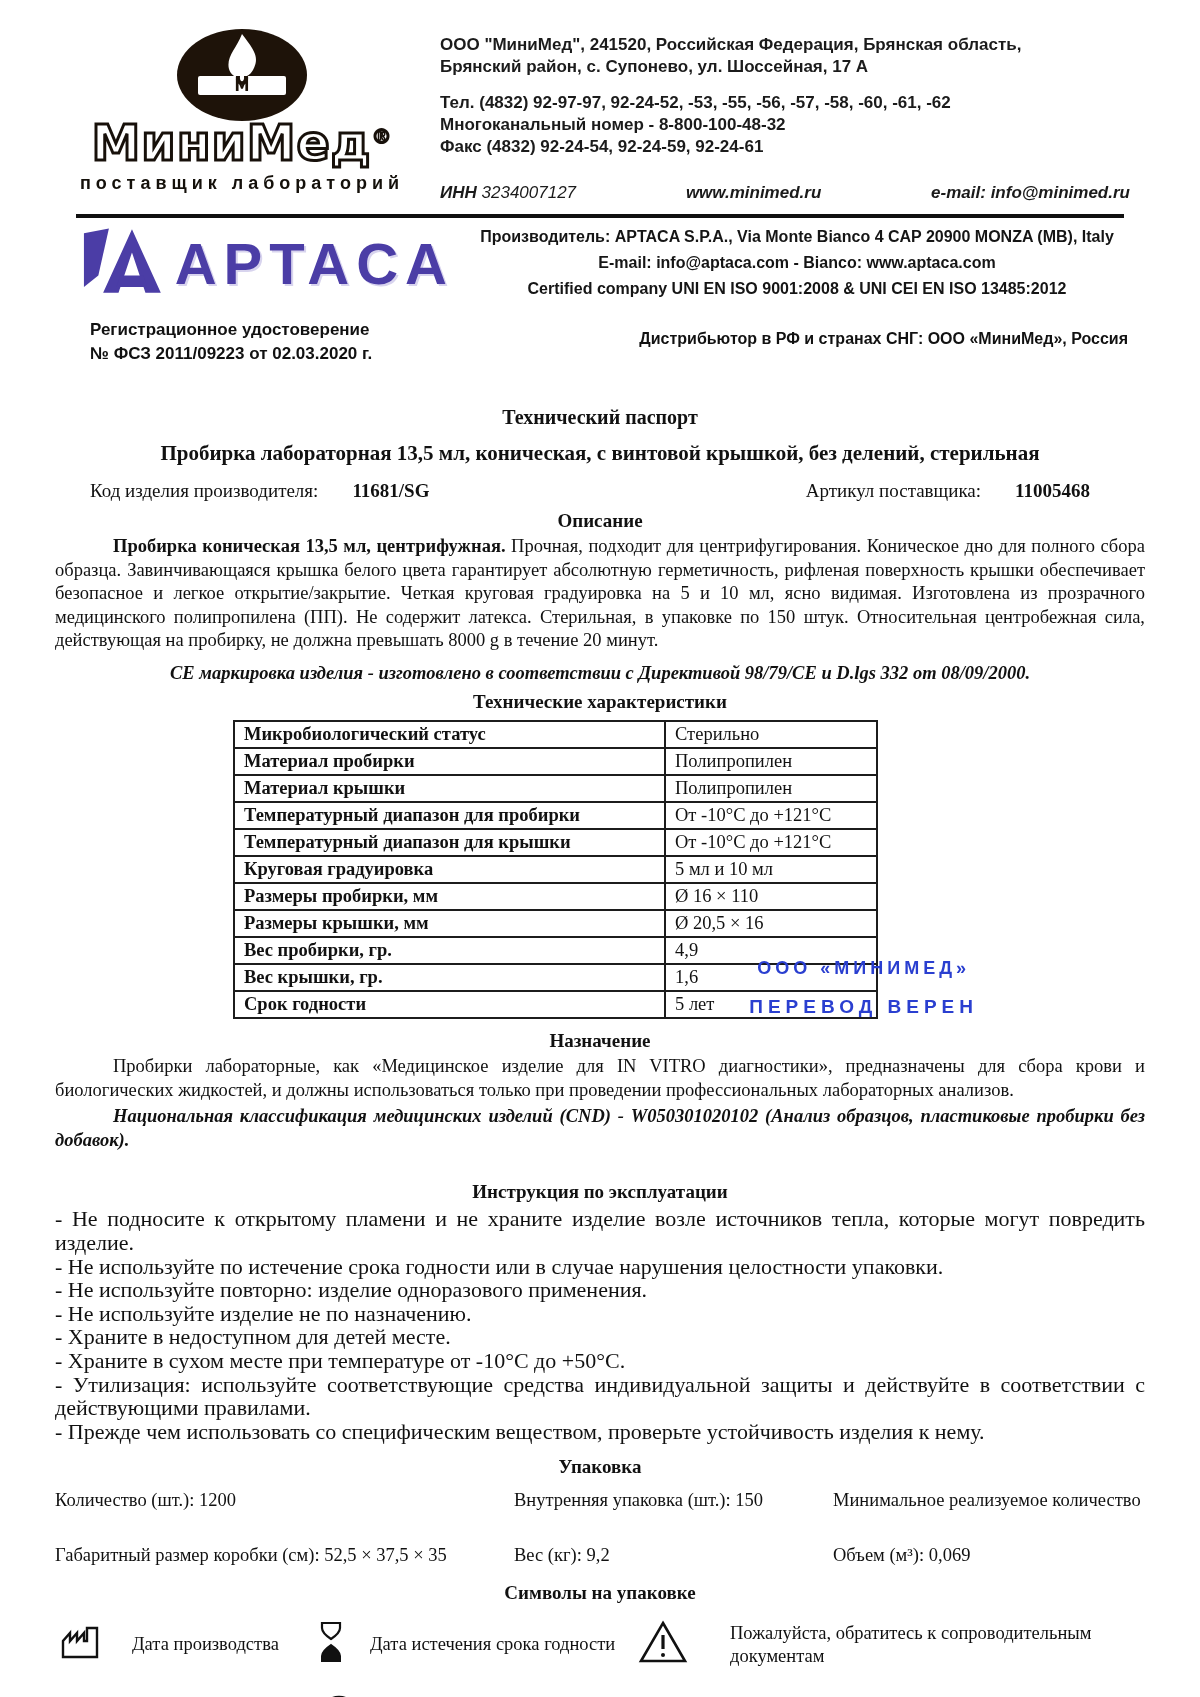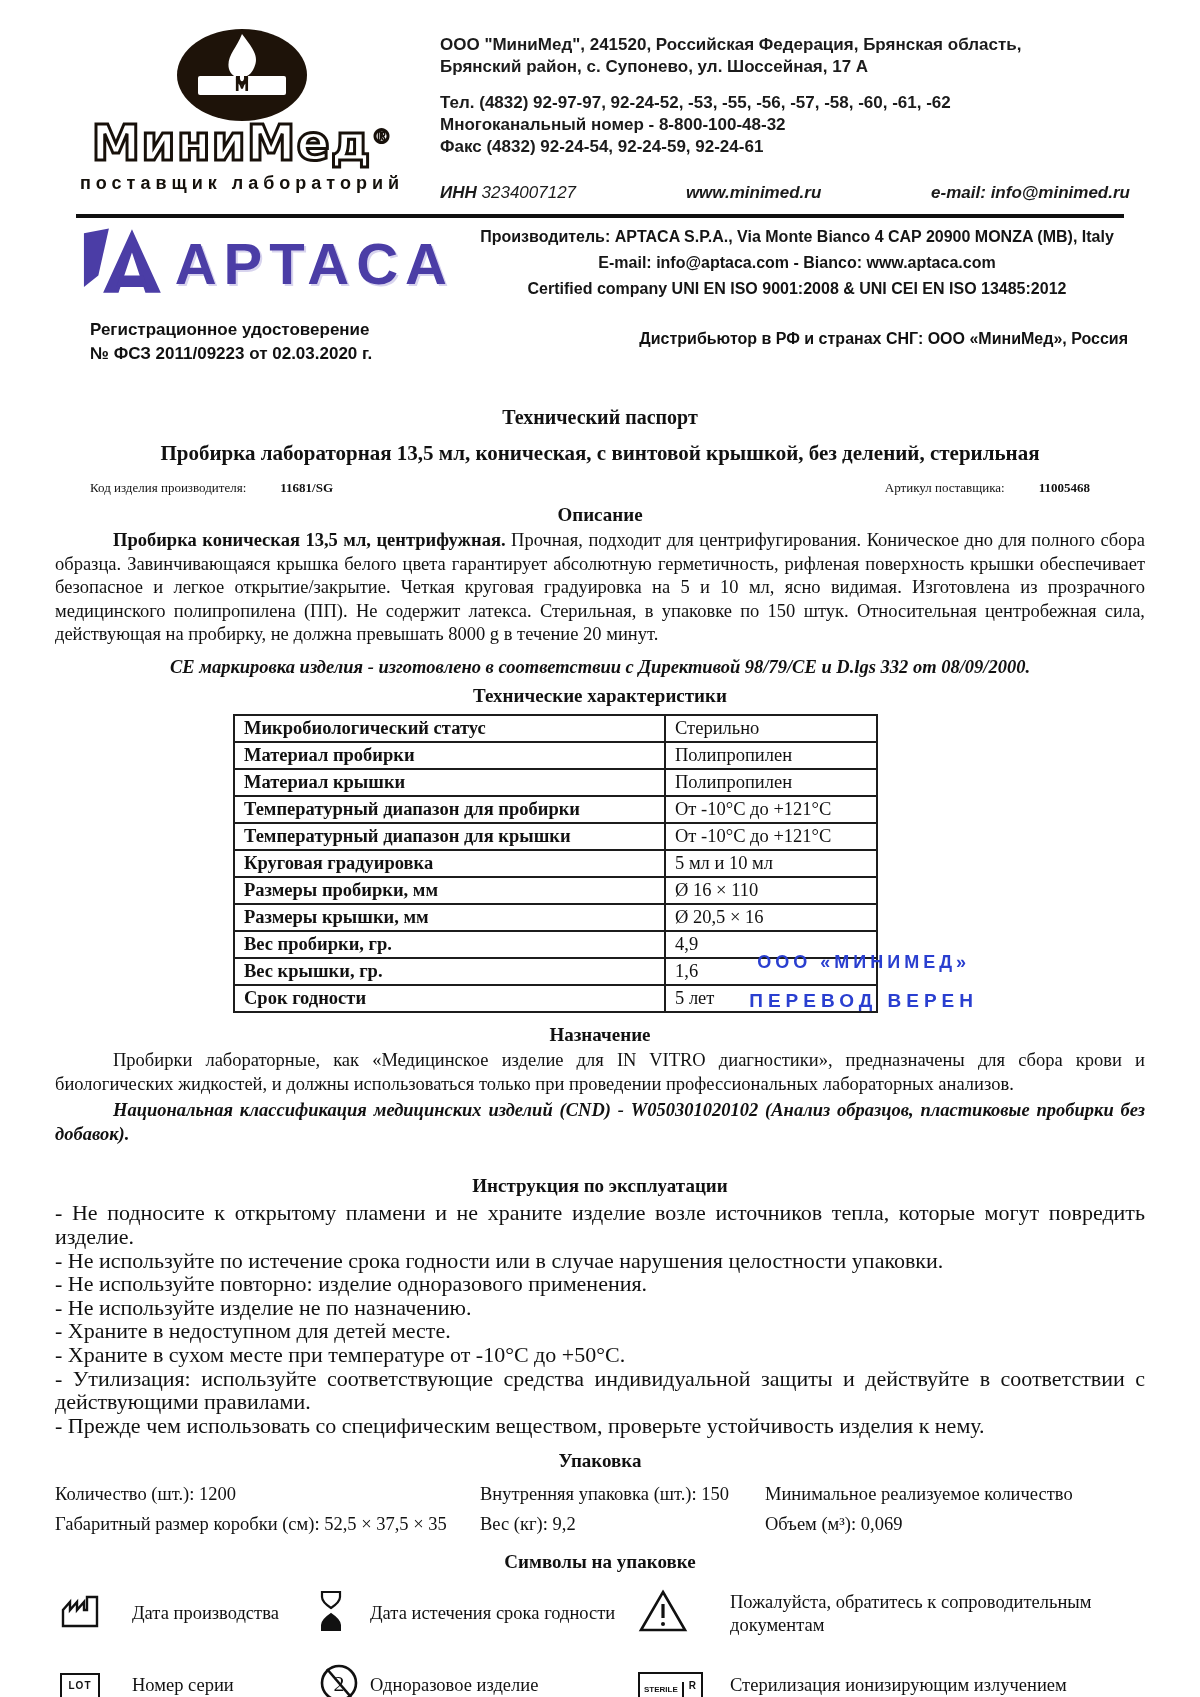--- a/index.html
+++ b/index.html
@@ -42,21 +42,21 @@
     flex:1; text-align:center; font-family:"Liberation Sans", sans-serif;
     font-weight:bold; font-size:16px; line-height:26px; color:#151515;
   }
   
   .reg-row { display:flex; justify-content:space-between; padding:16px 72px 0 90px; }
   .reg-block { font-family:"Liberation Sans", sans-serif; font-weight:bold; font-size:17px; line-height:24px; }
   .dist-block { font-family:"Liberation Sans", sans-serif; font-weight:bold; font-size:16px; padding-top:12px; }
   
   .doc-title { text-align:center; font-weight:bold; font-size:20px; margin-top:40px; }
   .product-title { text-align:center; font-weight:bold; font-size:21px; margin-top:12px; }
-  .code-row { display:flex; justify-content:space-between; padding:0 110px 0 90px; margin-top:14px; font-size:13px; }
+  .code-row { display:flex; justify-content:space-between; padding:0 110px 0 90px; margin-top:14px; font-size:19px; }
   .code-row b { margin-left:34px; }
   .section-heading { text-align:center; font-weight:bold; font-size:19px; }
   .h-desc { margin-top:8px; }
   .para {
     margin:3px 55px 0 55px; text-align:justify; font-size:18.5px; line-height:23.6px;
     text-indent:58px;
   }
   .ce-note { text-align:center; font-weight:bold; font-style:italic; font-size:18.5px; margin-top:10px; }
   .h-spec { margin-top:7px; }
   
@@ -74,21 +74,21 @@
   .stamp-line2 { font-size:19px; letter-spacing:5px; margin-top:17px; white-space:nowrap; }
   
   .h-purpose { margin-top:11px; }
   .cnd { font-weight:bold; font-style:italic; }
   .h-instr { margin-top:29px; }
   .instr { margin:4px 55px 0 55px; font-size:22px; line-height:23.6px; text-align:justify; }
   .instr p { margin:0; }
   .h-pack { margin-top:13px; }
   .pack-grid {
     display:grid; grid-template-columns:425px 285px 1fr; column-gap:0;
-    padding:0 55px; margin-top:12px; font-size:18.5px; row-gap:9px;
+    padding:0 55px; margin-top:12px; font-size:18.5px; row-gap:9px;gap:34px;
   }
   .h-sym { margin-top:16px; }
   .sym-grid {
     display:grid; grid-template-columns:72px 186px 52px 268px 92px 1fr;
     padding:0 60px; margin-top:16px; font-size:18.5px; row-gap:24px; align-items:center;
   }
   .sym-icon { justify-self:start; }
   .sym-label { padding-right:10px; line-height:23px; }
   .lot-box {
     width:40px; height:26px; border:2px solid #111; display:flex; align-items:center; justify-content:center;

